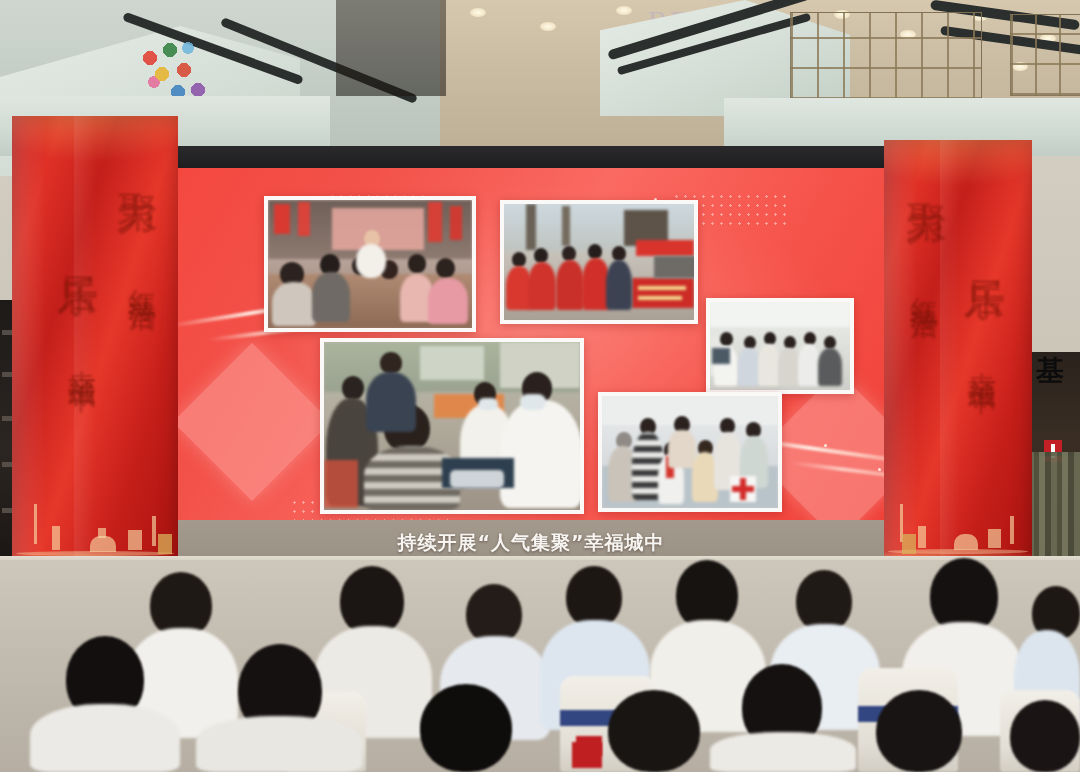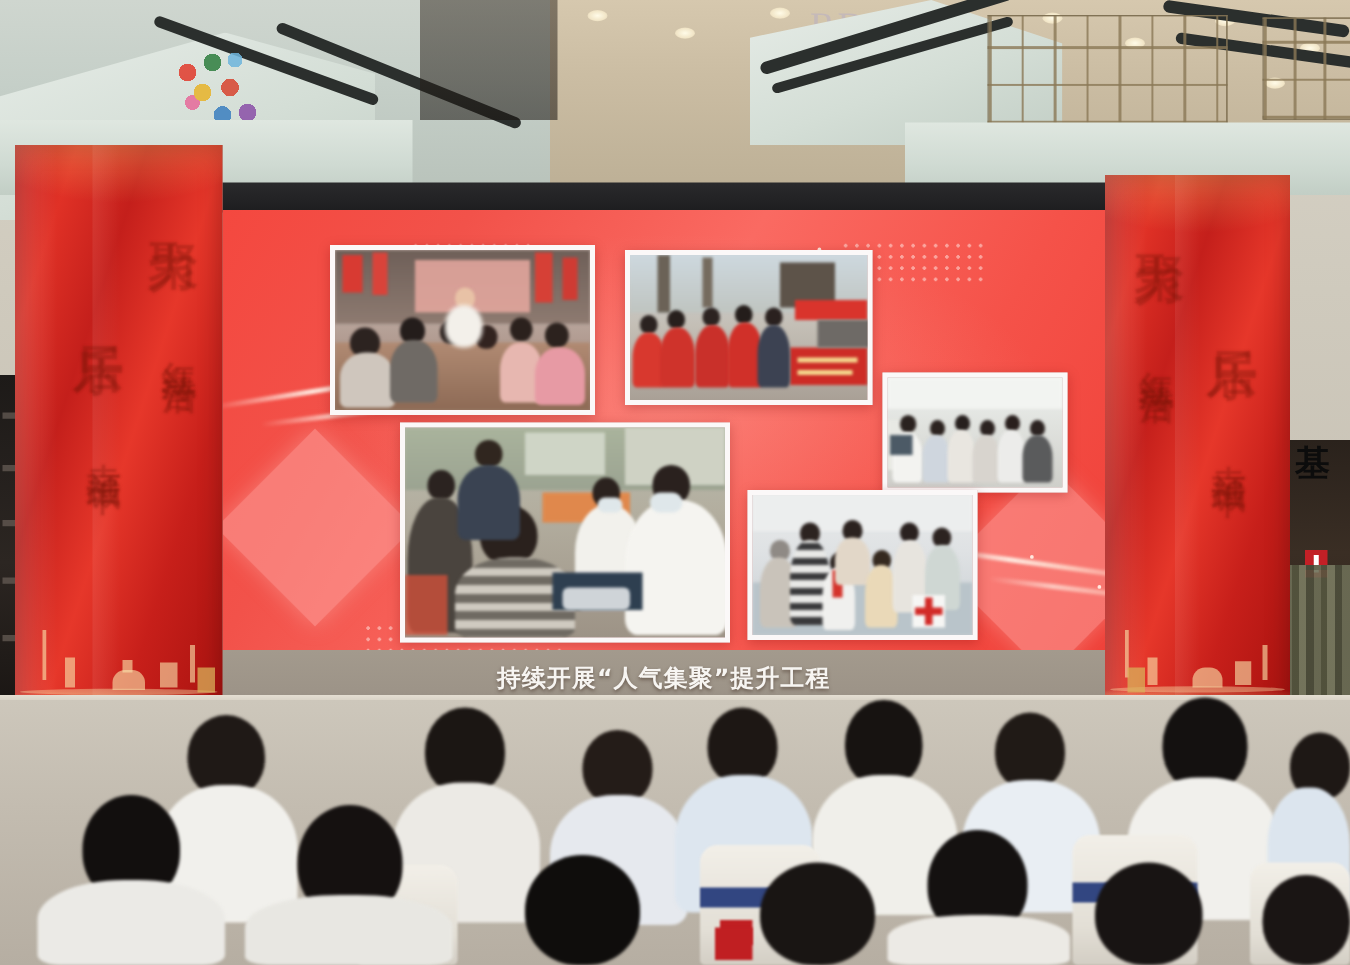--- a/index.html
+++ b/index.html
@@ -324,21 +324,21 @@
         <div class="head" style="left:144px;top:26px;width:15px;height:16px;background:#2c2320;"></div>
         <div class="body" style="left:138px;top:40px;width:28px;height:52px;background:#cfd7d3;"></div>
         <div class="blurb" style="left:128px;top:80px;width:26px;height:26px;background:#f6f6f4;"></div>
         <div class="blurb" style="left:138px;top:82px;width:6px;height:22px;background:#d22b28;"></div>
         <div class="blurb" style="left:130px;top:90px;width:22px;height:6px;background:#d22b28;"></div>
       </div>
     </div>
   </div>
 
   <div class="caption-band"></div>
-  <div class="caption">持续开展“人气集聚”提升工程</div>
+  <div class="caption">持续开展“人气集聚”幸福城中</div>
 
   <div class="banner" style="left:12px;top:116px;width:166px;height:456px;">
     <div class="glow"></div>
     <div class="fold" style="left:0;"></div>
     <div class="fold" style="left:62px;width:22px;opacity:.5;"></div>
     <div class="vtext big" style="right:12px;top:44px;">聚力</div>
     <div class="vtext small" style="right:18px;top:150px;">红海善治</div>
     <div class="vtext big" style="right:72px;top:126px;">乐居</div>
     <div class="vtext small" style="right:78px;top:232px;">幸福城中</div>
     <div class="skyline">

